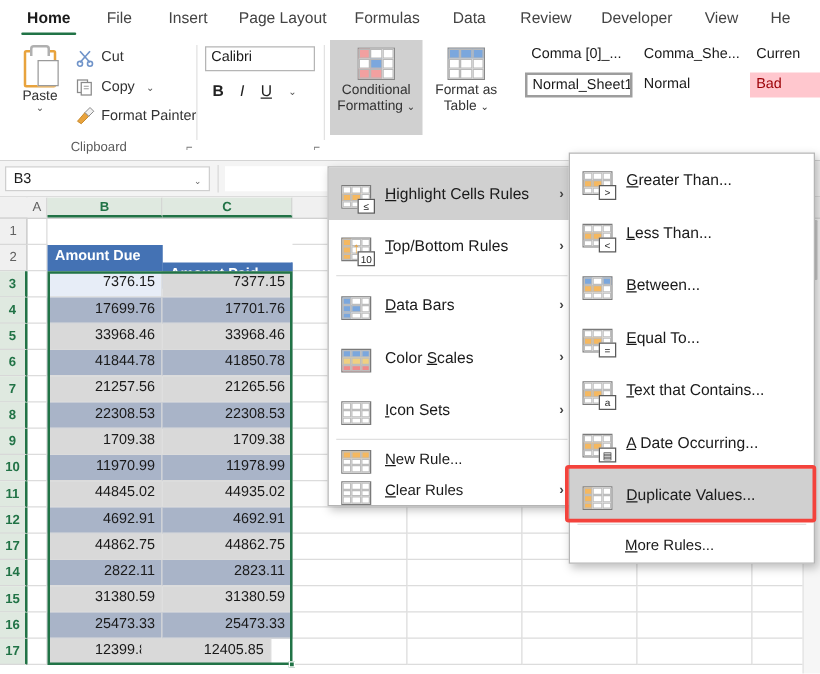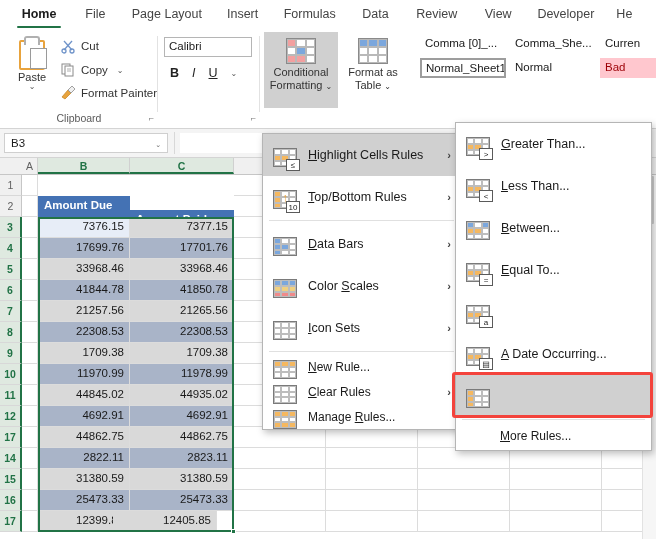--- a/index.html
+++ b/index.html
@@ -222,27 +222,27 @@
   }
 </style>
 </head>
 <body>
 
 <div id="app">
 
   <div class="tabbar" id="tabbar">
       <div class="tab active" style="width: 56px; text-align: center;"><span>Home</span></div>
       <div class="tab" style="width: 40px; text-align: center;"><span>File</span></div>
+      <div class="tab" style="width: 52px; text-align: center;"><span>Insert</span></div>
       <div class="tab" style="width: 86px; text-align: center;"><span>Page Layout</span></div>
-      <div class="tab" style="width: 52px; text-align: center;"><span>Insert</span></div>
       <div class="tab" style="width: 74px; text-align: center;"><span>Formulas</span></div>
       <div class="tab" style="width: 48px; text-align: center;"><span>Data</span></div>
       <div class="tab" style="width: 62px; text-align: center;"><span>Review</span></div>
+      <div class="tab" style="width: 78px; text-align: center;"><span>Developer</span></div>
       <div class="tab" style="width: 48px; text-align: center;"><span>View</span></div>
-      <div class="tab" style="width: 78px; text-align: center;"><span>Developer</span></div>
       <div class="tab" style="width: 40px; text-align: left;"><span>He</span></div>
     </div>
 
   <div class="ribbon">
 
     <div class="grp" id="grp-clipboard">
       <div class="paste-btn">
         <div class="paste-ico">
           <div class="paste-board"></div>
           <div class="paste-clip"></div>
@@ -635,34 +635,20 @@
               <i style="background: rgb(255, 255, 255);"></i>
               <i style="background: rgb(255, 255, 255);"></i>
               <i style="background: rgb(255, 255, 255);"></i>
               <i style="background: rgb(255, 255, 255);"></i>
               <i style="background: rgb(255, 255, 255);"></i>
               <i style="background: rgb(255, 255, 255);"></i>
             </span></span></span>
         <span><u>C</u>lear Rules</span>
         <span class="mi-arrow">›</span>
       </div>
-      <div class="mi small">
-        <span class="mi-ico"><span style="position: relative; display: inline-block;"><span class="g3" style="display: grid;">
-              <i style="background: rgb(245, 184, 96);"></i>
-              <i style="background: rgb(245, 184, 96);"></i>
-              <i style="background: rgb(245, 184, 96);"></i>
-              <i style="background: rgb(255, 255, 255);"></i>
-              <i style="background: rgb(255, 255, 255);"></i>
-              <i style="background: rgb(255, 255, 255);"></i>
-              <i style="background: rgb(245, 184, 96);"></i>
-              <i style="background: rgb(245, 184, 96);"></i>
-              <i style="background: rgb(245, 184, 96);"></i>
-            </span></span></span>
-        <span>Manage <u>R</u>ules...</span>
-      </div>
     </div>
 
   <div class="menu" id="menu-hcr">
       <div class="mi">
         <span class="mi-ico"><span style="position: relative; display: inline-block;"><span class="g3" style="display: grid;">
               <i style="background: rgb(255, 255, 255);"></i>
               <i style="background: rgb(255, 255, 255);"></i>
               <i style="background: rgb(255, 255, 255);"></i>
               <i style="background: rgb(245, 184, 96);"></i>
               <i style="background: rgb(245, 184, 96);"></i>
@@ -720,20 +706,21 @@
               <i style="background: rgb(255, 255, 255);"></i>
               <i style="background: rgb(255, 255, 255);"></i>
               <i style="background: rgb(255, 255, 255);"></i>
               <i style="background: rgb(245, 184, 96);"></i>
               <i style="background: rgb(245, 184, 96);"></i>
               <i style="background: rgb(255, 255, 255);"></i>
               <i style="background: rgb(255, 255, 255);"></i>
               <i style="background: rgb(255, 255, 255);"></i>
               <i style="background: rgb(255, 255, 255);"></i>
             </span><span class="badge">a</span></span></span>
+        <span><u>T</u>ext that Contains...</span>
       </div>
       <div class="mi">
         <span class="mi-ico"><span style="position: relative; display: inline-block;"><span class="g3" style="display: grid;">
               <i style="background: rgb(255, 255, 255);"></i>
               <i style="background: rgb(255, 255, 255);"></i>
               <i style="background: rgb(255, 255, 255);"></i>
               <i style="background: rgb(245, 184, 96);"></i>
               <i style="background: rgb(245, 184, 96);"></i>
               <i style="background: rgb(255, 255, 255);"></i>
               <i style="background: rgb(255, 255, 255);"></i>
@@ -747,20 +734,21 @@
               <i style="background: rgb(245, 184, 96);"></i>
               <i style="background: rgb(255, 255, 255);"></i>
               <i style="background: rgb(255, 255, 255);"></i>
               <i style="background: rgb(245, 184, 96);"></i>
               <i style="background: rgb(255, 255, 255);"></i>
               <i style="background: rgb(255, 255, 255);"></i>
               <i style="background: rgb(245, 184, 96);"></i>
               <i style="background: rgb(255, 255, 255);"></i>
               <i style="background: rgb(255, 255, 255);"></i>
             </span></span></span>
+        <span><u>D</u>uplicate Values...</span>
       </div>
       <div class="msep"></div>
       <div class="mi-link">
         <span><u>M</u>ore Rules...</span>
       </div>
     </div>
 
   <div class="annot" id="annot-box" style="left: 452px; top: 372px; width: 201px; height: 46px; border-color: rgb(243, 67, 60);"></div>
 </div>
 

